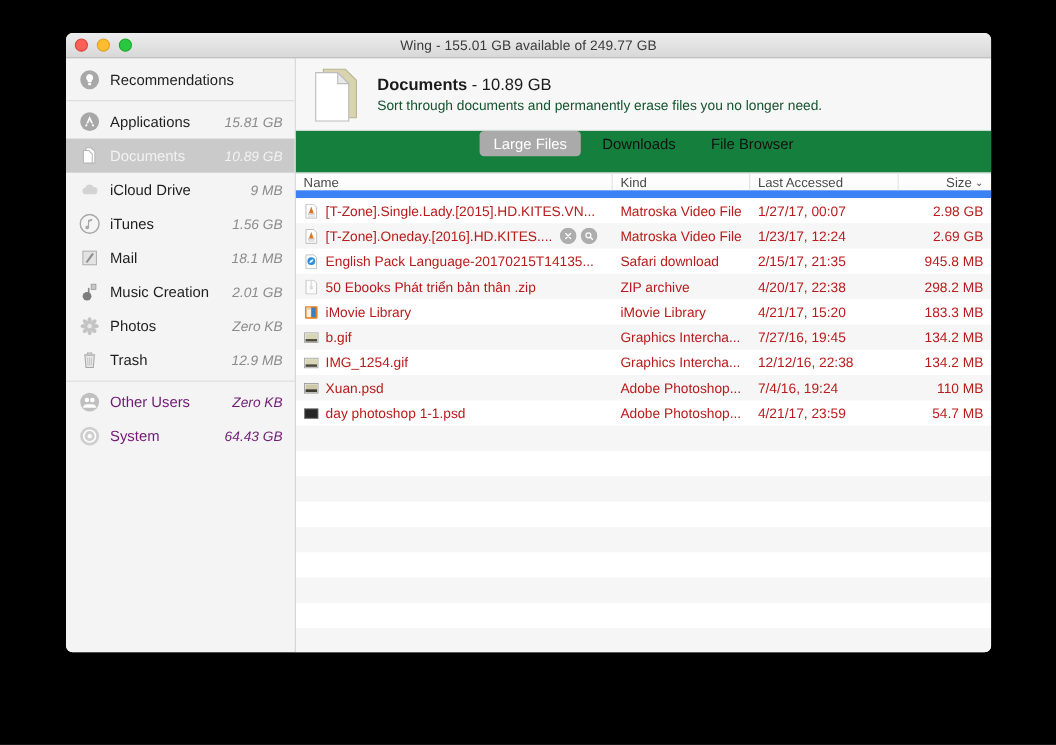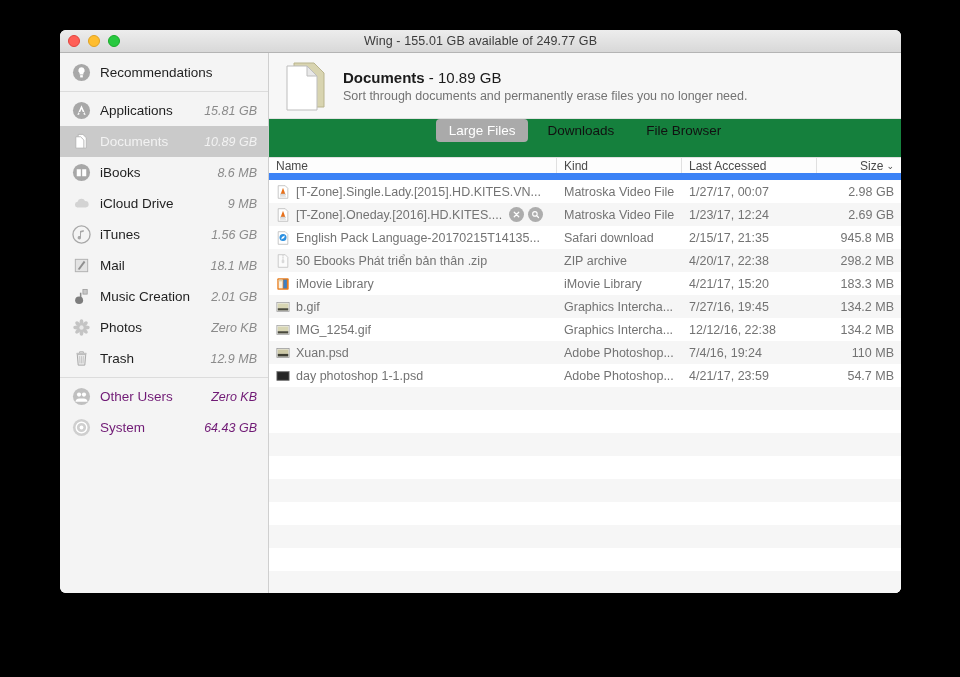--- a/index.html
+++ b/index.html
@@ -109,21 +109,21 @@
     flex: 0 0 66px;
     background: #f7f7f7;
     border-bottom: 1px solid #e2e2e2;
     display: flex;
     align-items: center;
     padding: 0 18px 0 14px;
   }
   .doc-icon { width: 46px; height: 52px; flex: 0 0 46px; margin-right: 14px; }
   .head-title { font-size: 15px; color: #1b1b1b; margin-bottom: 3px; }
   .head-title b { font-weight: bold; }
-  .head-sub { font-size: 12.5px; color: #737373; }
+  .head-sub { font-size: 12.5px; color: #14532d; }
 
   
   .tabs {
     flex: 0 0 38px;
     background: #15803d;
     display: flex;
     align-items: flex-start;
     justify-content: center;
     gap: 6px;
   }
@@ -157,21 +157,21 @@
   .ch.last { border-right: none; }
   .ch.right { justify-content: flex-end; }
   .chevron { margin-left: 3px; font-size: 9px; color: #4a4a4a; }
 
   .rows { flex: 1 1 auto; overflow: hidden; position: relative; }
   .row {
     height: 23px;
     display: flex;
     align-items: center;
     font-size: 12.5px;
-    color: #737373;
+    color: #b91c1c;
   }
   .row.alt { background: #f6f6f6; }
   .cell {
     padding: 0 7px;
     overflow: hidden;
     white-space: nowrap;
     display: flex;
     align-items: center;
   }
   .cell.right { justify-content: flex-end; }
@@ -226,29 +226,20 @@
             <span class="side-label">Applications</span>
             <span class="side-size">15.81 GB</span>
           </div>
           <div class="side-row selected">
             <svg class="side-icon" viewBox="0 0 20 20">
               <path d="M6.5 2.5h5l3.5 3.5v11h-8.5z" fill="#fff" stroke="#b5b5b5" stroke-width="1"></path>
               <path d="M4 5h5l3.5 3.5V17H4z" fill="#fff" stroke="#b5b5b5" stroke-width="1"></path>
             </svg>
             <span class="side-label">Documents</span>
             <span class="side-size">10.89 GB</span>
-          </div>
-          <div class="side-row">
-            <svg class="side-icon" viewBox="0 0 20 20">
-              <circle cx="10" cy="10" r="9" fill="#a8a8a8"></circle>
-              <path d="M5 6.5h4.3v7.5H5zM10.7 6.5H15v7.5h-4.3z" fill="#fff"></path>
-              <rect x="9.6" y="6.5" width="0.8" height="7.5" fill="#a8a8a8"></rect>
-            </svg>
-            <span class="side-label">iBooks</span>
-            <span class="side-size">8.6 MB</span>
           </div>
           <div class="side-row">
             <svg class="side-icon" viewBox="0 0 20 20">
               <path d="M5.5 14.2a3.1 3.1 0 0 1 .3-6.1 4.3 4.3 0 0 1 8.1-.6 2.9 2.9 0 0 1 .5 6.7z" fill="#d3d3d3"></path>
             </svg>
             <span class="side-label">iCloud Drive</span>
             <span class="side-size">9 MB</span>
           </div>
           <div class="side-row">
             <svg class="side-icon" viewBox="0 0 20 20">

